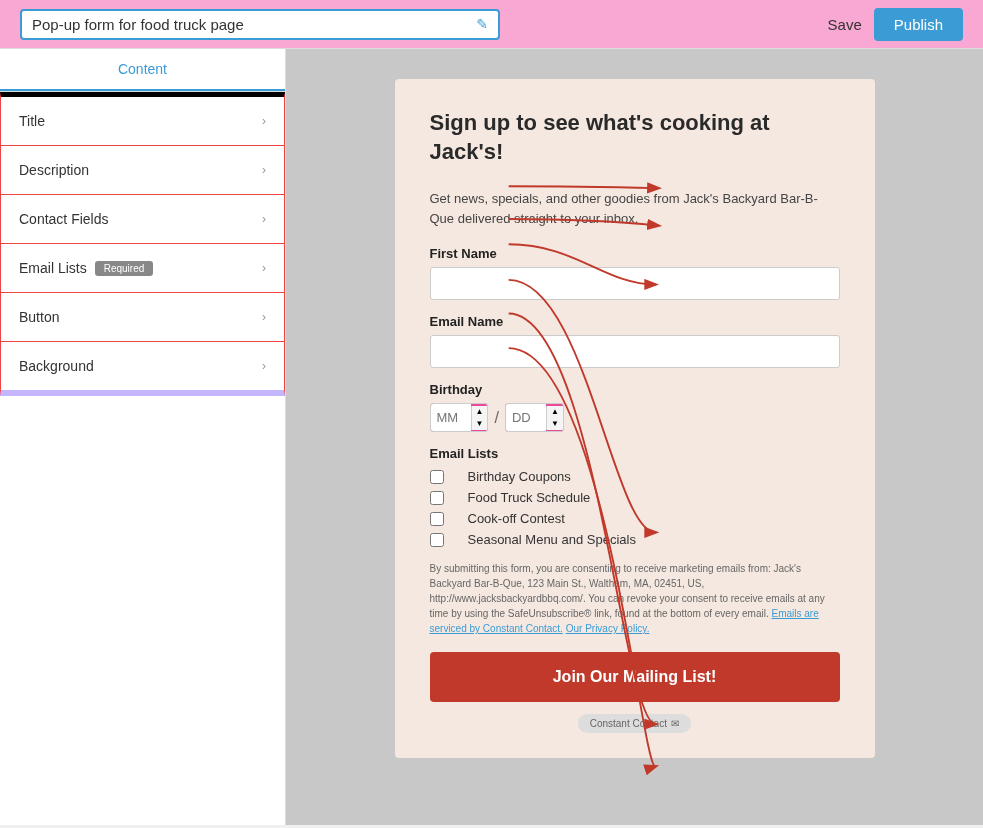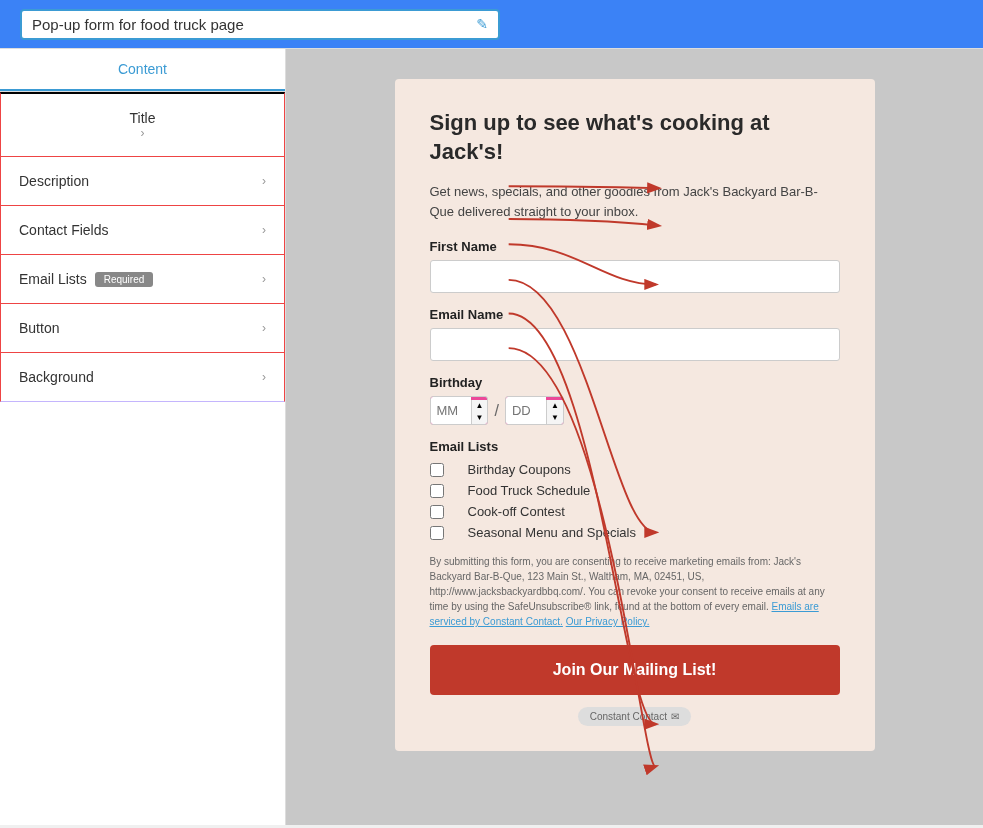--- a/index.html
+++ b/index.html
@@ -3,21 +3,21 @@
   <meta charset="utf-8">
   <style>
     * { box-sizing: border-box; margin: 0; padding: 0; }
     body { font-family: Arial, sans-serif; background: #f0f0f0; width: 983px; height: 828px; overflow: hidden; }
 
     
     .top-bar {
       display: flex;
       align-items: center;
       justify-content: space-between;
-      background: #3b82f6;
+      background: #f9a8d4;
       padding: 24px 20px;
       border-bottom: 1px solid #ddd;
       height: 44px;
     }
     .title-input-wrapper {
       display: flex;
       align-items: center;
       border: 2px solid #3b9bd4;
       border-radius: 4px;
       padding: 5px 10px;
@@ -102,25 +102,24 @@
       justify-content: space-between;
       padding: 16px 18px;
       border: 1px solid #e44;
       border-bottom: none;
       cursor: pointer;
       font-size: 14px;
       color: #333;
       background: #fff;
     }
     .sidebar-item:first-child {
-      border-top: 2px solid #000000;
-      flex-direction: column;
+      border-top: 5px solid #000000;
     }
     .sidebar-item:last-child {
-      border-bottom: 1px solid #c4b5fd;
+      border-bottom: 6px solid #c4b5fd;
       text-align: right;
     }
     .sidebar-item-label {
       display: flex;
       align-items: center;
       gap: 8px;
     }
     .required-badge {
       background: #888;
       color: #fff;
@@ -150,21 +149,21 @@
       background: #f5e8e0;
       border-radius: 4px;
       width: 480px;
       padding: 30px 35px 25px 35px;
       position: relative;
     }
     .form-title {
       font-size: 22px;
       font-weight: 900;
       color: #2a2a2a;
-      margin-bottom: 16px;
+      margin-bottom: 23px;
       line-height: 1.3;
     }
     .form-description {
       font-size: 13px;
       color: #444;
       margin-bottom: 18px;
       line-height: 1.5;
     }
     .form-field-group {
       margin-bottom: 14px;
@@ -187,21 +186,21 @@
       background: #fff;
       font-size: 13px;
     }
     .birthday-row {
       display: flex;
       align-items: center;
       gap: 6px;
     }
     .birthday-input {
       display: flex;
-      align-items: flex-end;
+      align-items: center;
       border: 1px solid #ccc;
       border-radius: 3px;
       background: #ec4899;
       overflow: hidden;
     }
     .birthday-input input {
       border: none;
       outline: none;
       width: 40px;
       padding: 6px 6px;
@@ -294,20 +293,24 @@
       pointer-events: none;
     }
   </style>
 </head>
 <body>
 
 <div class="top-bar">
   <div class="title-input-wrapper">
     <input class="title-input" type="text" value="Pop-up form for food truck page" style="">
     <span class="edit-icon">✎</span>
+  </div>
+  <div class="top-actions">
+    <button class="save-btn">Save</button>
+    <button class="publish-btn">Publish</button>
   </div>
 </div>
 
 <div class="main-layout">
 
   <div class="sidebar">
     <div class="sidebar-tabs">
       <button class="sidebar-tab active">Content</button>
     </div>
     <div class="sidebar-items">

